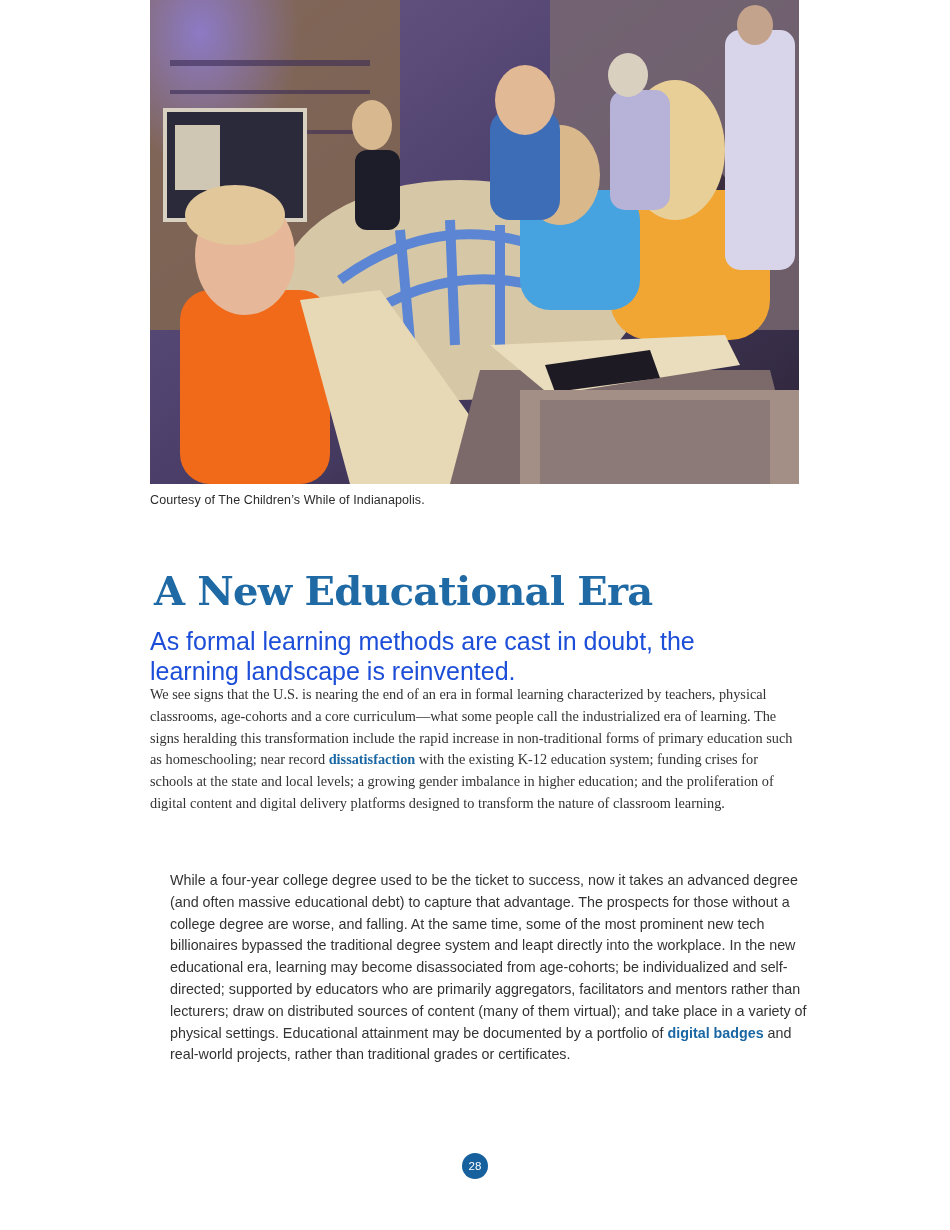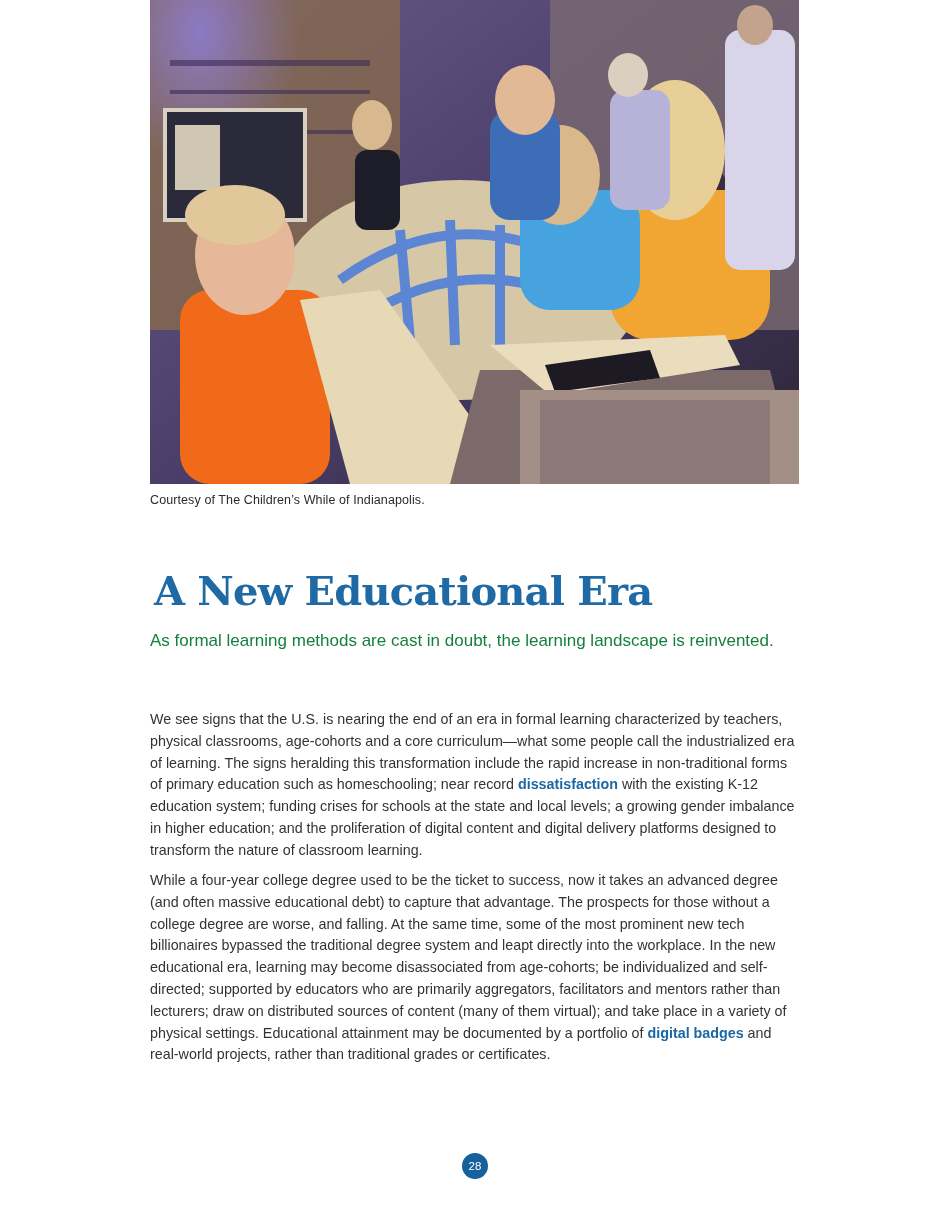--- a/index.html
+++ b/index.html
@@ -1,24 +1,24 @@
 <!DOCTYPE html>
 <html><head>
 <meta charset="utf-8">
 <style>
   html, body { margin: 0; padding: 0; background: #ffffff; }
   body { width: 950px; height: 1230px; position: relative; overflow: hidden; font-family: "Liberation Sans", sans-serif; color: #333333; }
   .photo { position: absolute; left: 150px; top: 0; width: 649px; height: 484px; overflow: hidden; background: #2a2035; }
   .photo svg { display: block; width: 100%; height: 100%; }
   .caption { position: absolute; left: 150px; top: 493px; font-size: 12.5px; color: #2b2b2b; letter-spacing: 0.1px; }
   .title { position: absolute; left: 150px; top: 563px; margin: 4px; font-family: "DejaVu Serif", serif; font-weight: bold; font-size: 40px; letter-spacing: -0.8px; color: #1f6aa5; white-space: nowrap; }
-  .subtitle { position: absolute; left: 150px; top: 626px; width: 640px; margin: 0; font-size: 17px; line-height: 30px; color: #15803d; font-weight: normal; }
+  .subtitle { position: absolute; left: 150px; top: 626px; width: 640px; margin: 0; font-size: 25px; line-height: 30px; color: #1d4ed8; font-weight: normal; }
   .body { position: absolute; left: 150px; width: 650px; margin: 0; font-size: 14.3px; line-height: 21.8px; color: #333333; }
-  .p1 { top: 709px; }
-  .p2 { top: 870px; }
+  .p1 { top: 684px; font-family: Liberation Serif, serif; }
+  .p2 { top: 870px; margin-left: 20px; }
   .link { color: #1b67a3; font-weight: bold; text-decoration: none; }
   .page-number { position: absolute; left: 462px; top: 1153px; width: 26px; height: 26px; border-radius: 50%; background: #17609e; color: #ffffff; font-size: 11.5px; line-height: 26px; text-align: center; }
 </style>
 </head>
 <body>
 
 <div class="photo" role="img" aria-label="Children assembling a large foam sarcophagus puzzle in an Egyptian exhibit">
   <svg viewBox="0 0 649 484" preserveAspectRatio="none">
     <defs>
       <linearGradient id="bg" x1="0" y1="0" x2="1" y2="1">

